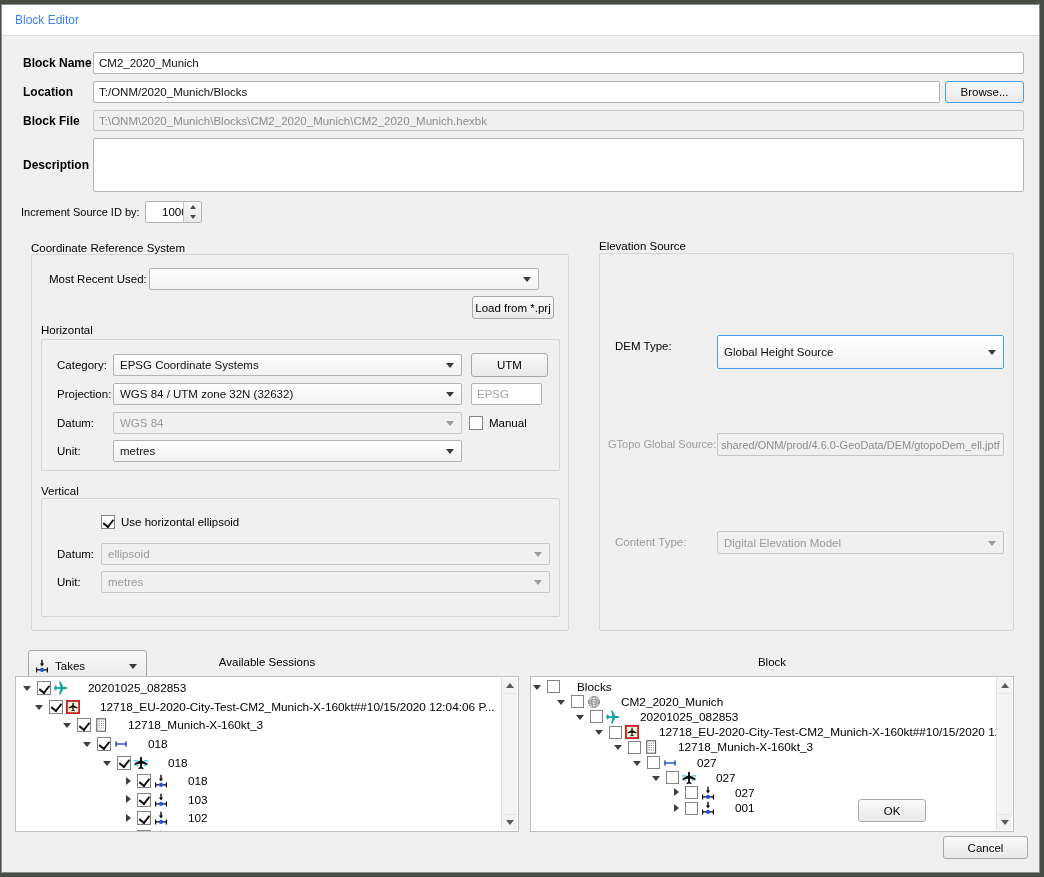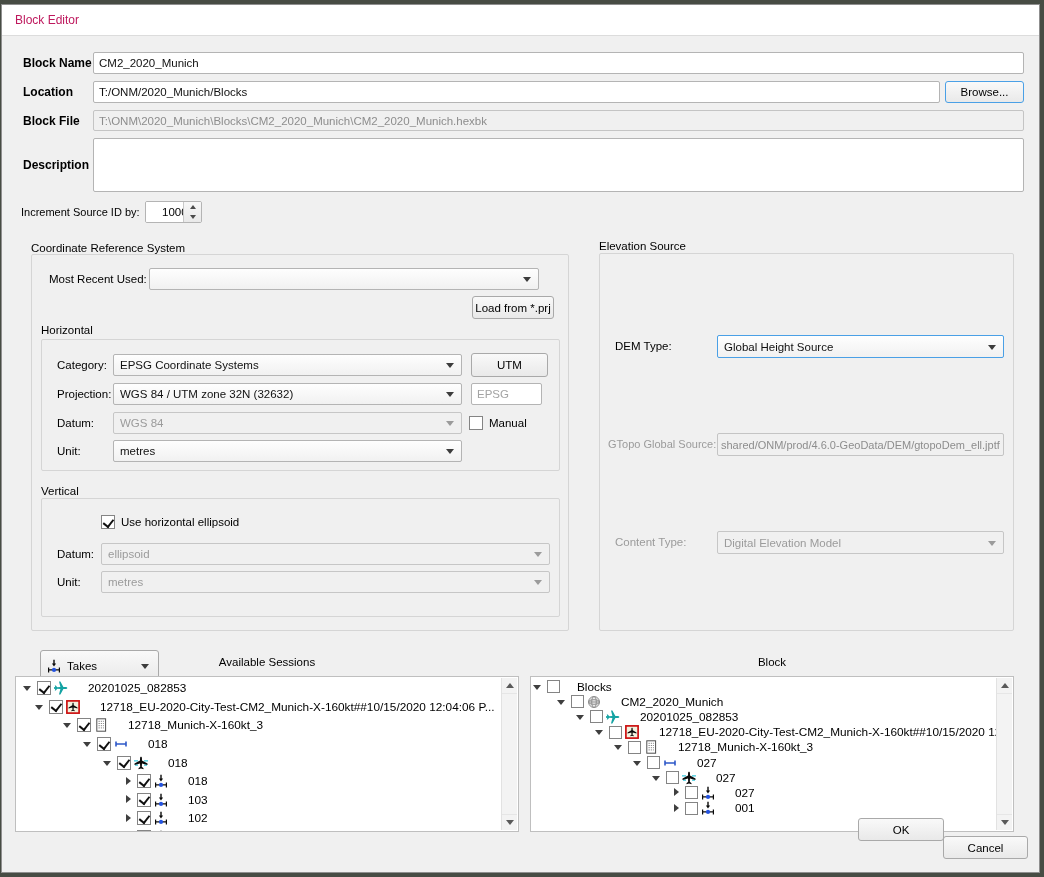--- a/index.html
+++ b/index.html
@@ -10,21 +10,21 @@
   }
   #dialog{
     position:absolute;left:1px;top:4px;width:1039px;height:869px;
     background:#f0f0f0;border:1px solid #8f8f8f;box-sizing:border-box;
   }
   .titlebar{
     position:absolute;left:0;top:0;right:0;height:30px;background:#ffffff;
     border-bottom:1px solid #dcdcdc;
   }
   .titlebar .wtitle{
-    position:absolute;left:13px;top:8px;font-size:12px;color:#be185d;
+    position:absolute;left:13px;top:8px;font-size:12px;color:#3b82f6;
   }
   .lbl{position:absolute;font-size:11.5px;color:#000;white-space:nowrap;line-height:22px}
   .bold{font-weight:bold;font-size:12px}
   .gray{color:#9b9b9b}
   .sechead{position:absolute;font-size:11.5px;color:#000;line-height:14px;white-space:nowrap}
 
   .tin{
     position:absolute;box-sizing:border-box;background:#fff;border:1px solid #b4b4b4;
     border-radius:2px;font-family:"Liberation Sans",sans-serif;font-size:11.5px;
     padding:0 5px;color:#111;
@@ -192,35 +192,35 @@
   <span class="lbl" style="left:55px;top:566px">Unit:</span>
   <div class="combo dis" style="left:99px;top:566px;width:449px;height:22px">
     <span class="cval">metres</span>
     <span class="carr"></span>
   </div>
 
   <span class="sechead" style="left:597px;top:234px">Elevation Source</span>
   <div class="frame" style="left:597px;top:248px;width:415px;height:378px"></div>
 
   <span class="lbl" style="left:613px;top:330px;line-height:23px">DEM Type:</span>
-  <div class="combo focusb" style="left:715px;top:330px;width:287px;height:23px">
+  <div class="combo focusb" style="left:715px;top:330px;width:287px;height:34px">
     <span class="cval">Global Height Source</span>
     <span class="carr"></span>
   </div>
 
   <span class="lbl gray" style="left:606px;top:428px;line-height:23px;font-size:11px">GTopo Global Source:</span>
   <input class="tin dis" style="left: 715px; top: 428px; width: 287px; height: 23px; font-size: 11px; padding: 0px 3px;" readonly="" value="shared/ONM/prod/4.6.0-GeoData/DEM/gtopoDem_ell.jptf">
 
   <span class="lbl gray" style="left:613px;top:526px;line-height:23px">Content Type:</span>
   <div class="combo dis" style="left:715px;top:526px;width:287px;height:23px">
     <span class="cval">Digital Elevation Model</span>
     <span class="carr"></span>
   </div>
 
-  <div class="btn takesbtn" style="left:38px;top:645px;width:119px;height:32px">
+  <div class="btn takesbtn" style="left:26px;top:645px;width:119px;height:32px">
     <span class="ticon" id="takes-btn-icon">
         <svg viewBox="0 0 14 14">
           <path d="M7 0.8 V5" stroke="#0a0a0a" stroke-width="1.4" fill="none"></path>
           <path d="M4.9 4.6 L9.1 4.6 L7 7.6 Z" fill="#0a0a0a"></path>
           <g stroke="#0a0a0a" stroke-width="1.2" fill="none">
             <path d="M1.6 8.4 V13.4 M12.4 8.4 V13.4 M1.6 10.9 H12.4"></path>
           </g>
           <circle cx="7" cy="10.9" r="2.1" fill="#2453e0"></circle>
         </svg>
       </span>
@@ -521,20 +521,20 @@
           </span>
           <span class="tlabel">001</span>
         </div>
       </div>
     <div class="sbar">
       <div class="sarr up"></div>
       <div class="sarr down"></div>
     </div>
   </div>
 
-  <div class="btn" style="left:856px;top:813px;width:86px;height:23px">
+  <div class="btn" style="left:856px;top:794px;width:68px;height:23px">
       <span>OK</span>
     </div>
   <div class="btn" style="left:941px;top:831px;width:85px;height:23px">
       <span>Cancel</span>
     </div>
 
 </div>
 
 </body></html>

